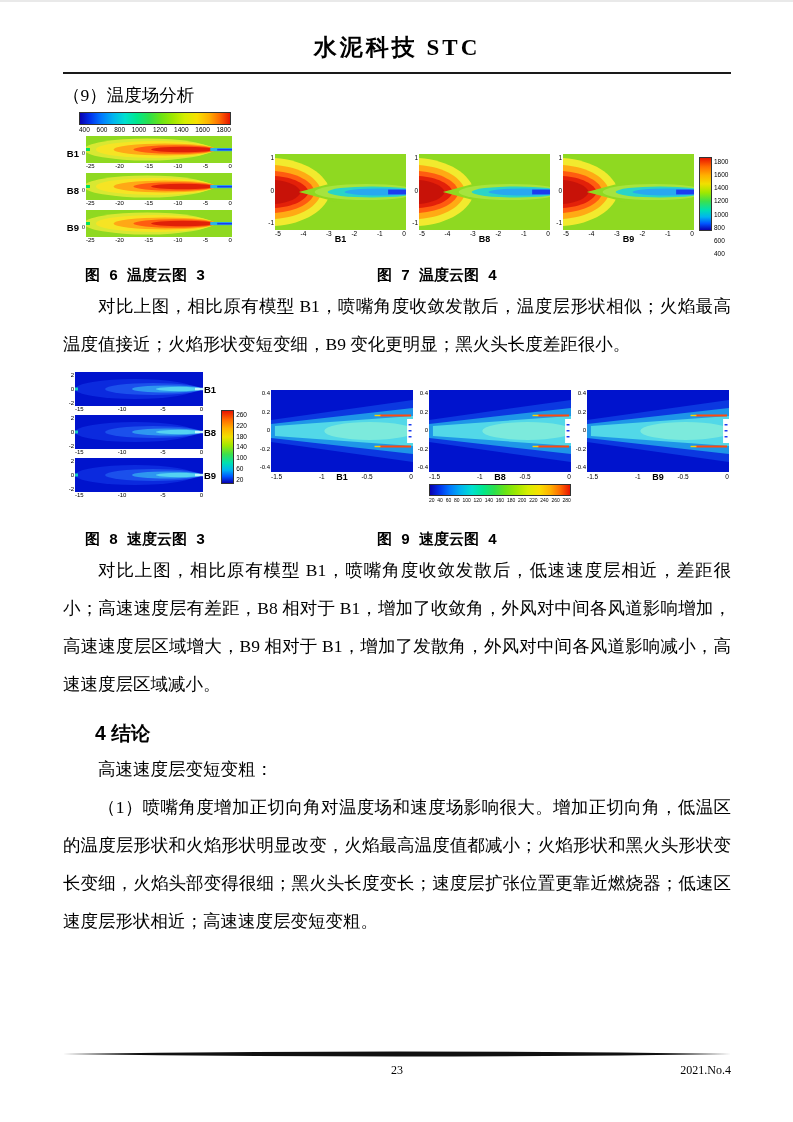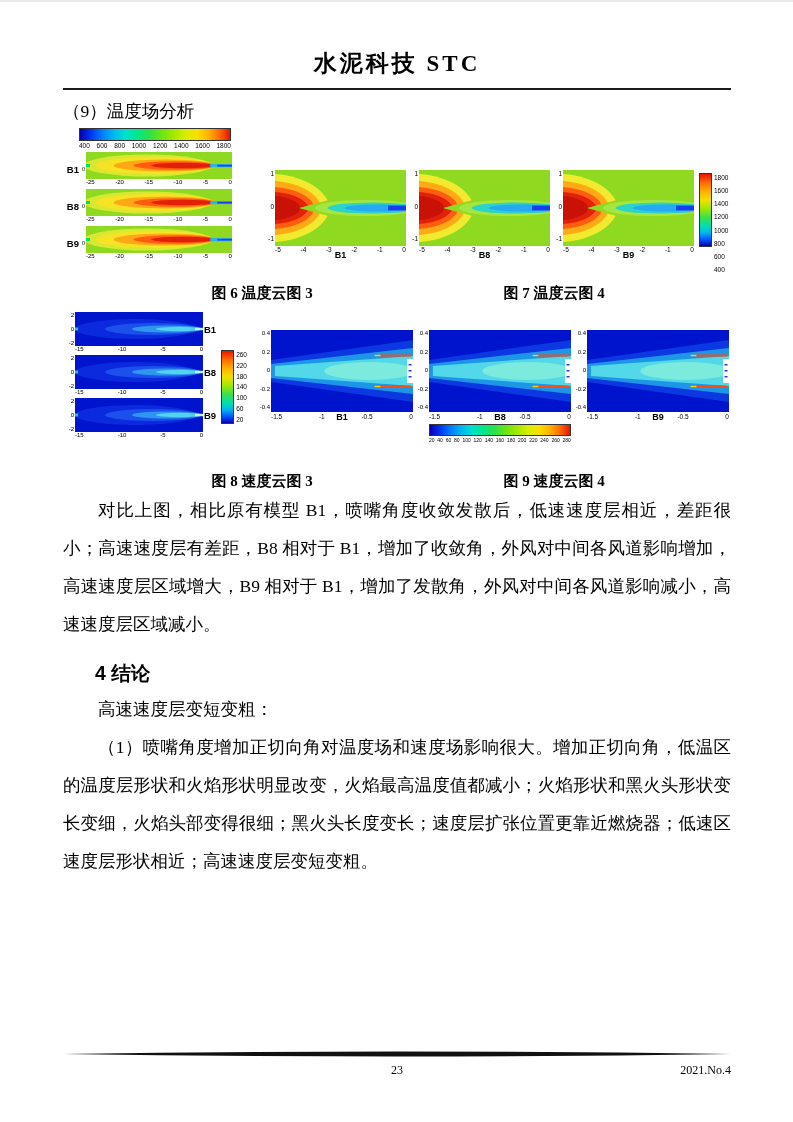--- a/index.html
+++ b/index.html
@@ -1,20 +1,20 @@
 <!DOCTYPE html>
 <html><head>
 <meta charset="utf-8">
 <style>
   html,body{margin:0;padding:0;}
   body{width:793px;height:1122px;background:#fff;position:relative;
        font-family:"Liberation Serif","DejaVu Serif",serif;color:#000;
        border-top:2px solid #e9e9e9;box-sizing:border-box;overflow:hidden;}
   .content{position:absolute;left:63px;top:0;width:668px;}
-  .title{text-align:center;font-size:23px;font-weight:bold;letter-spacing:3px;padding-top:46px;}
+  .title{text-align:center;font-size:23px;font-weight:bold;letter-spacing:3px;padding-top:30px;}
   .hrule{border-bottom:2px solid #1a1a1a;margin-top:9px;}
   .sec-heading{font-size:17.5px;margin-top:8px;line-height:26px;}
   p.body{font-size:17.5px;line-height:38px;text-align:justify;text-indent:2em;margin:0;}
   .sans{font-family:"Liberation Sans","DejaVu Sans",sans-serif;}
 
   
   .figrow1{display:flex;margin-top:4px;height:146px;}
   .fig6{width:180px;}
   .f6-cbar-wrap{margin-left:16px;width:152px;}
   .f6-cbar{height:11px;border:1px solid #333;
@@ -40,21 +40,21 @@
   .f7-blabel{position:absolute;left:50%;transform:translateX(-50%);top:5px;
     font-weight:bold;font-size:9px;font-family:"Liberation Sans",sans-serif;}
   .f7-cbar{display:flex;margin-left:2px;margin-top:3px;}
   .vbar{width:11px;height:72px;border:1px solid #333;
     background:linear-gradient(180deg,#e81400 0%,#ff6a00 12%,#ffb000 24%,#f0e000 36%,#a0e800 48%,#3ce04c 60%,#00e0b0 72%,#00b4f0 82%,#0055ff 91%,#0800b0 100%);}
   .cbar-labels-v{display:flex;flex-direction:column;justify-content:space-between;
     font-size:6.5px;margin-left:2px;padding:1px 0;font-family:"Liberation Sans",sans-serif;}
 
   
   .caprow{display:flex;font-size:15px;font-weight:bold;margin-top:9px;line-height:20px;
-    font-family:Liberation Serif, serif;justify-content:center;}
+    font-family:Liberation Mono, monospace;}
   .caprow .left{width:314px;padding-left:22px;box-sizing:border-box;}
 
   
   .figrow2{display:flex;margin-top:7px;height:152px;}
   .fig8{width:192px;position:relative;margin-top:2px;}
   .f8-unit{margin-bottom:2px;}
   .f8-row{display:flex;}
   .f8-yticks{display:flex;flex-direction:column;justify-content:space-between;height:34px;
     width:11px;text-align:right;font-size:6px;padding-right:1px;font-family:"Liberation Sans",sans-serif;}
   svg.f8{width:128px;height:34px;display:block;}
@@ -304,20 +304,21 @@
           </div>
       </div>
     </div>
   </div>
 
   <div class="caprow">
     <span class="left">图 6  温度云图 3</span>
     <span>图 7  温度云图 4</span>
   </div>
 
+  <p class="body">对比上图，相比原有模型 B1，喷嘴角度收敛发散后，温度层形状相似；火焰最高温度值接近；火焰形状变短变细，B9 变化更明显；黑火头长度差距很小。</p>
 
 
   <div class="figrow2">
     <div class="fig8">
       <div class="f8-unit">
         <div class="f8-row">
           <div class="f8-yticks">
               <span>2</span>
               <span>0</span>
               <span>-2</span>

